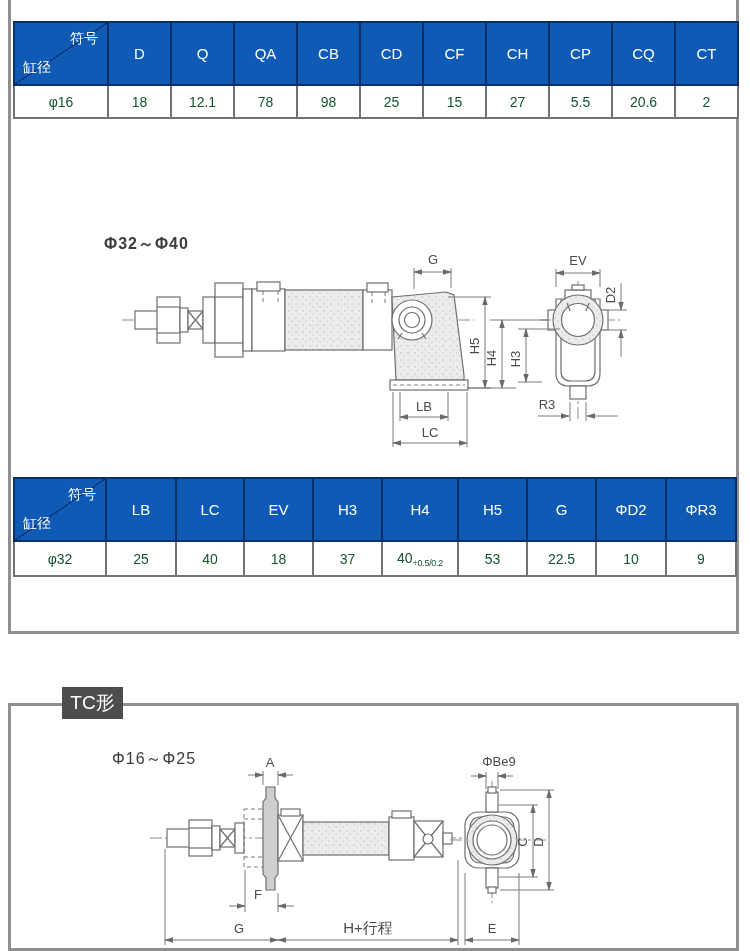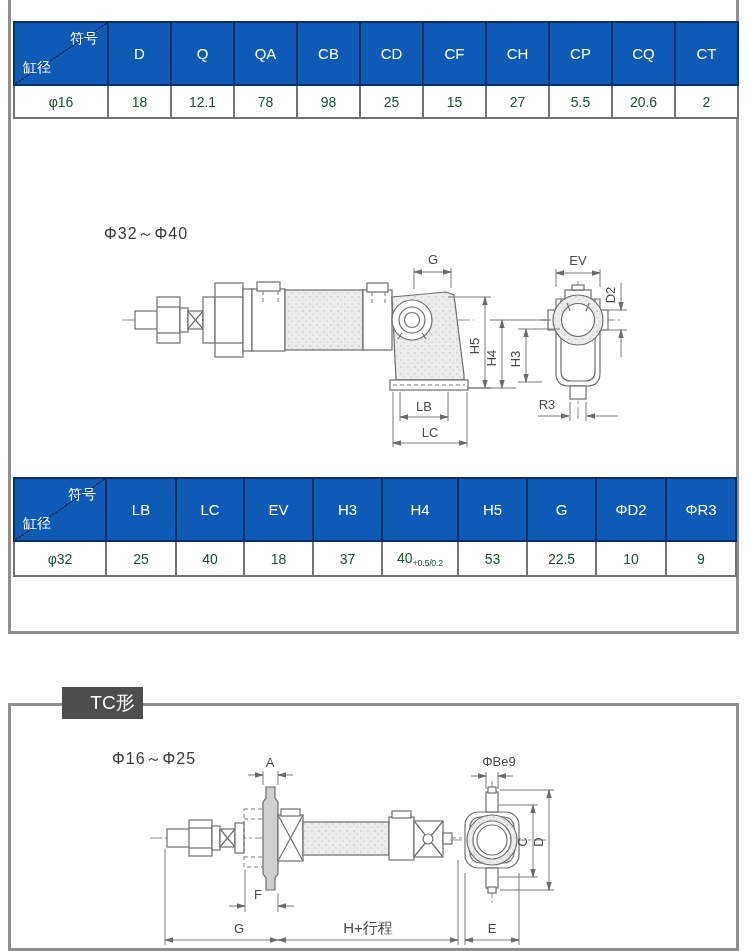--- a/index.html
+++ b/index.html
@@ -19,23 +19,23 @@
   .t1 td.bd{height:31px;}
   .t2 td.bd{height:33px;}
   td.corner{height:61px;position:relative;
     background-color:#0e5ab4;
     background-image:linear-gradient(to bottom right,transparent 49.5%,#0a2f66 49.5%,#0a2f66 50.6%,transparent 50.6%);}
   .corner .c-top{position:absolute;top:7px;right:9px;font-size:14px;color:#fff;}
   .corner .c-bot{position:absolute;bottom:7px;left:8px;font-size:14px;color:#fff;}
   .tol{font-size:9px;vertical-align:-3px;letter-spacing:-0.3px;}
 
   .badge{position:absolute;left:62px;top:687px;width:61px;height:32px;background:#4d4d4d;
-         color:#fff;font-size:19px;display:flex;align-items:center;justify-content:center;padding-left:20px;}
+         color:#fff;font-size:19px;display:flex;align-items:center;justify-content:center;}
   .dtitle{position:absolute;font-size:16px;color:#3c3c3c;letter-spacing:1px;}
-  .dt1{left:104px;top:224px;}
+  .dt1{left:104px;top:234px;font-weight:bold;}
   .dt2{left:112px;top:749px;}
 
   svg{position:absolute;overflow:visible;}
   .ln{stroke:#6e6e6e;stroke-width:1.2;fill:none;}
   .lnf{stroke:#6e6e6e;stroke-width:1.2;fill:#ffffff;}
   .lns{stroke:#6e6e6e;stroke-width:1.2;fill:url(#stip);}
   .lns2{stroke:#6e6e6e;stroke-width:1.2;fill:url(#stip2);}
   .cl{stroke:#8d8d8d;stroke-width:1;fill:none;stroke-dasharray:12 3 3 3;}
   .hid{stroke:#7a7a7a;stroke-width:1;fill:none;stroke-dasharray:4 3;}
   .dim{stroke:#7b7b7b;stroke-width:1;fill:none;}

